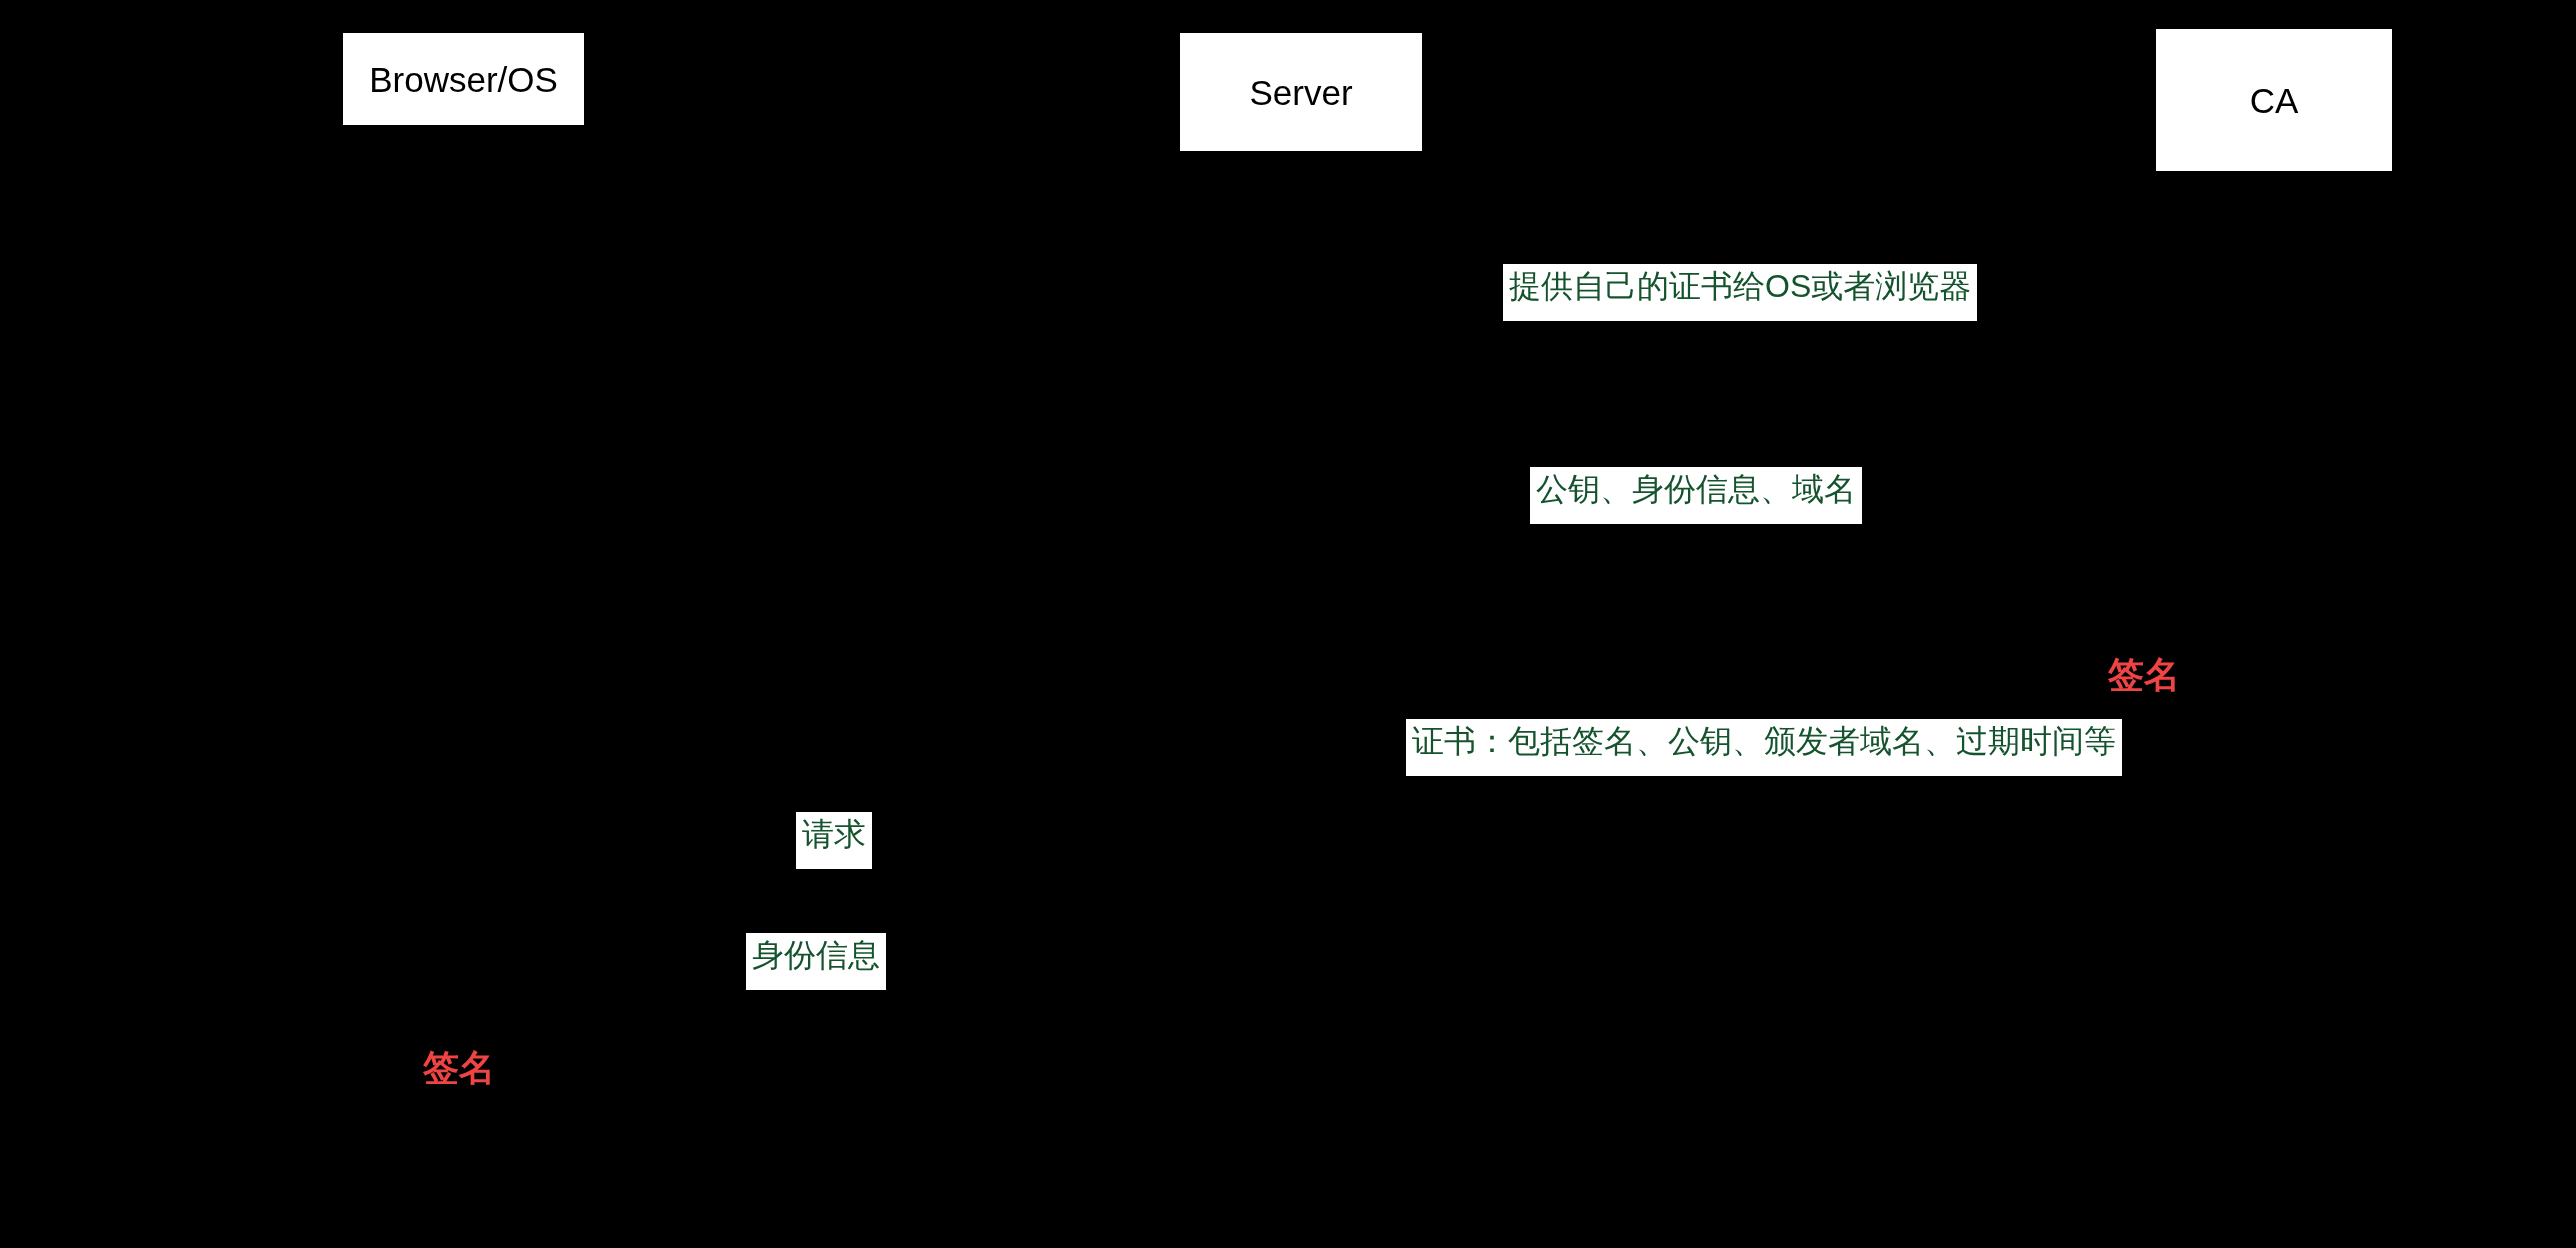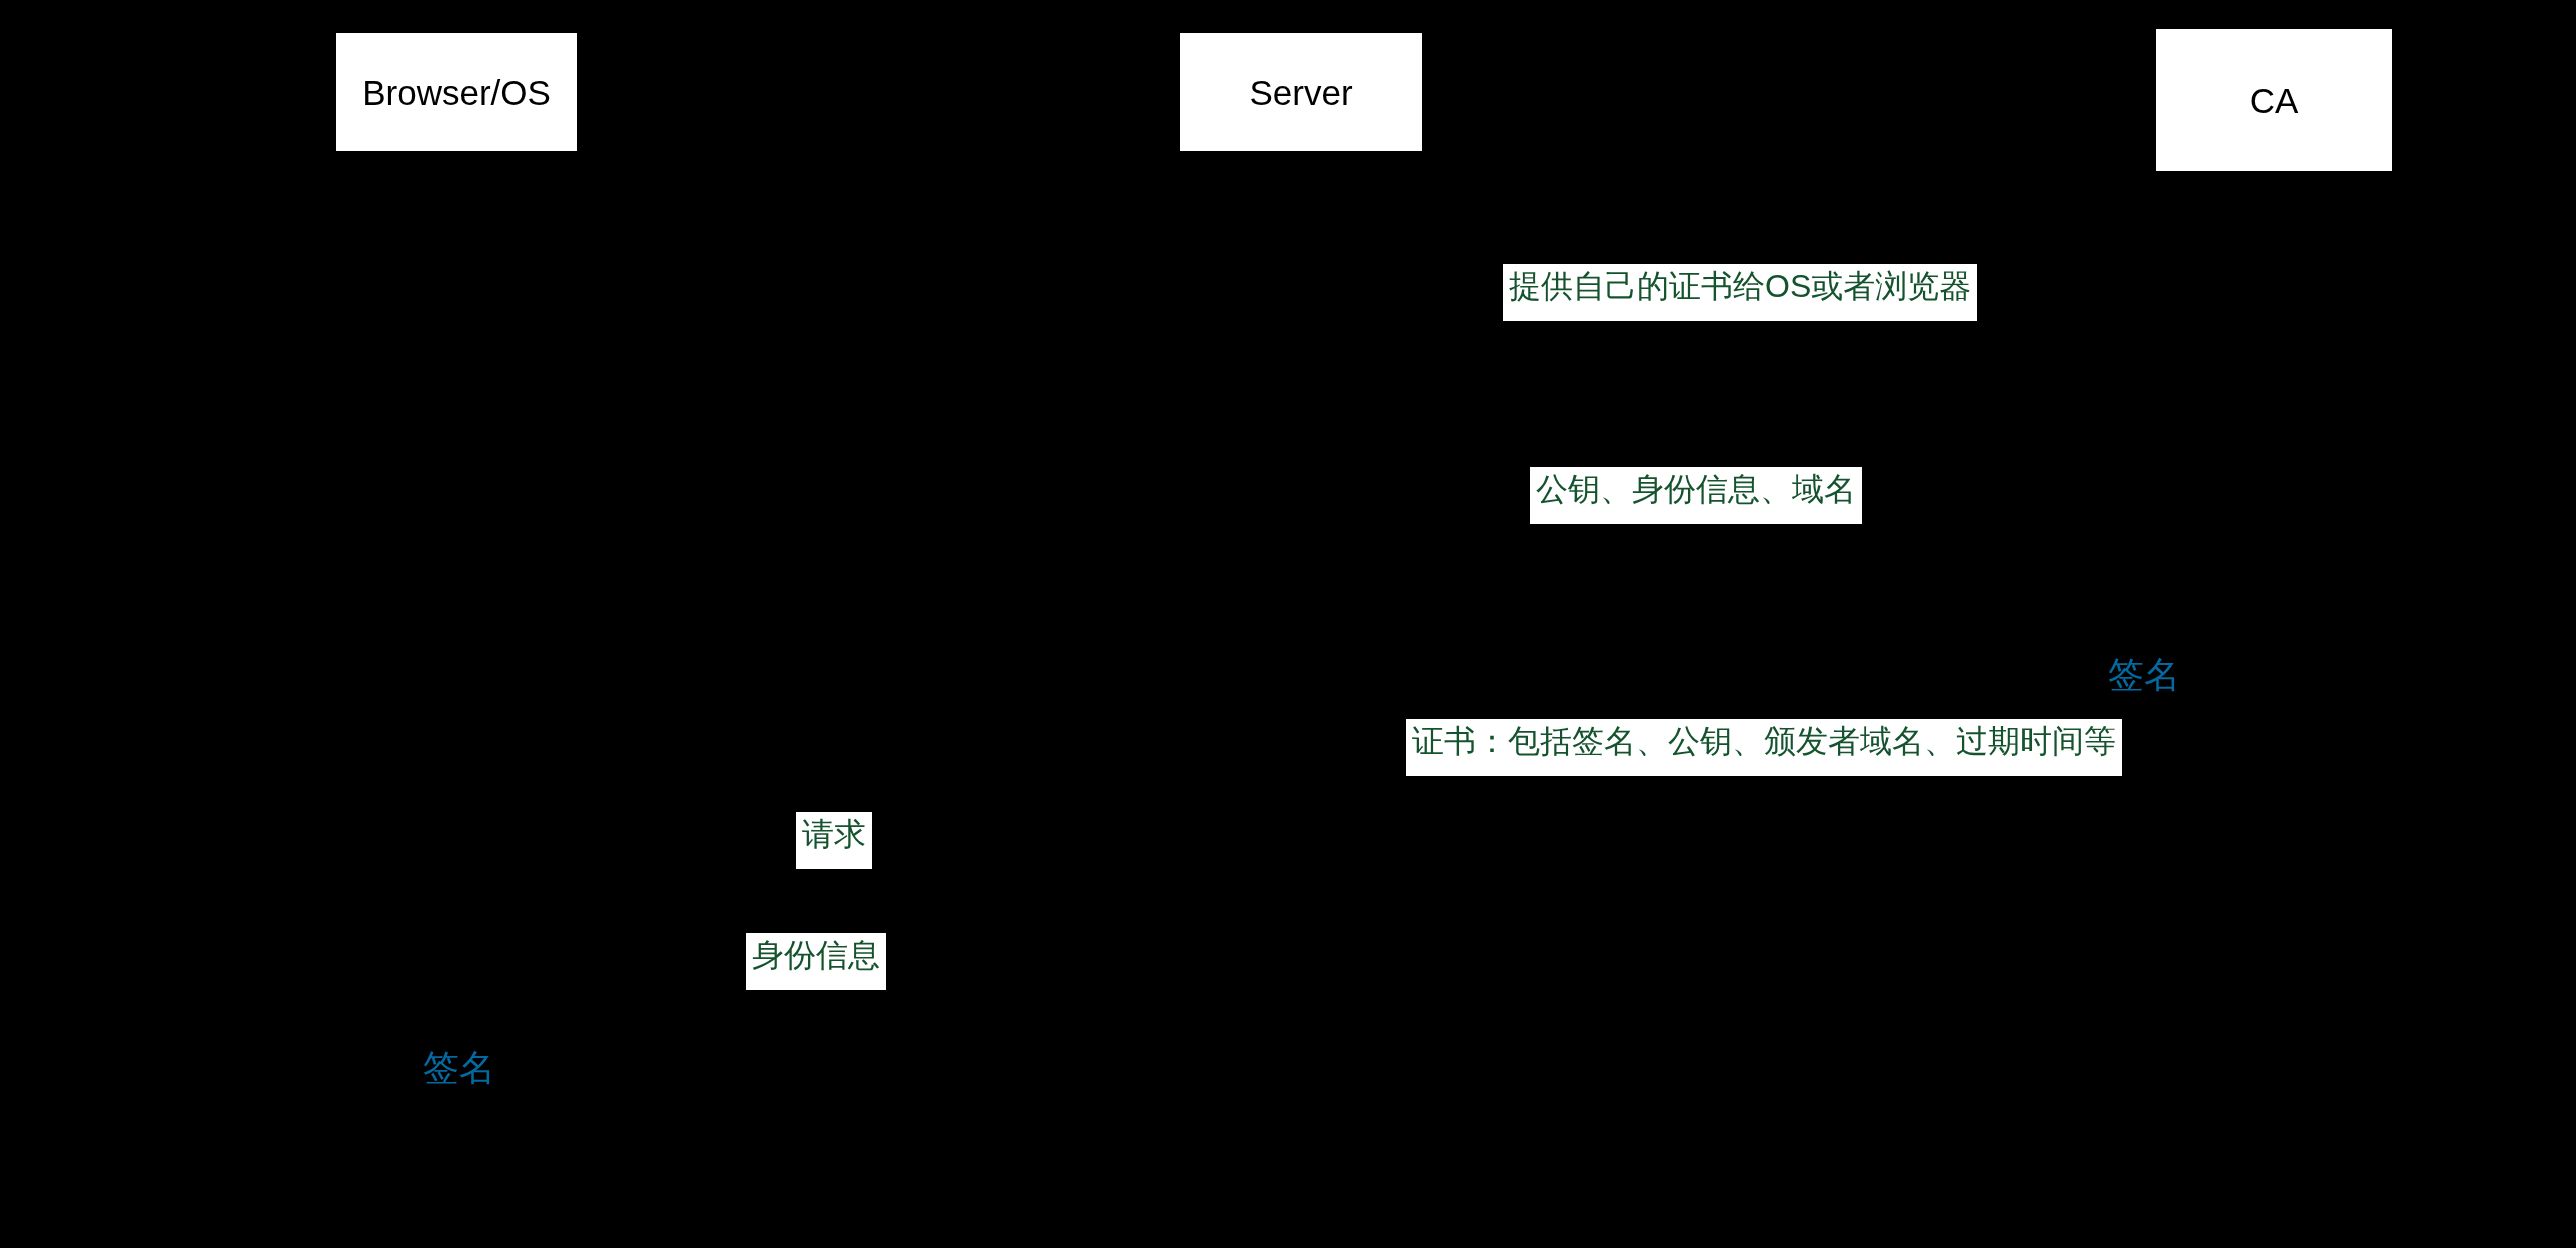--- a/index.html
+++ b/index.html
@@ -33,33 +33,33 @@
     font-size: 32px;
     line-height: 44px;
     height: 57px;
     padding: 0 6px;
     white-space: nowrap;
     text-align: center;
   }
   .note-label {
     position: absolute;
     background: transparent;
-    color: #0369a1;
+    color: #ef4444;
     font-size: 36px;
-    font-weight: normal;
+    font-weight: bold;
     line-height: 38px;
     white-space: nowrap;
   }
 </style>
 </head>
 <body>
 
 <div class="canvas">
 
-  <div class="actor-box" style="left:336px; top:33px; width:241px; height:118px;">
+  <div class="actor-box" style="left:343px; top:33px; width:241px; height:92px;">
     <span>Browser/OS</span>
   </div>
 
   <div class="actor-box" style="left:1180px; top:33px; width:242px; height:118px;">
     <span>Server</span>
   </div>
 
   <div class="actor-box" style="left:2156px; top:29px; width:236px; height:142px;">
     <span>CA</span>
   </div>

